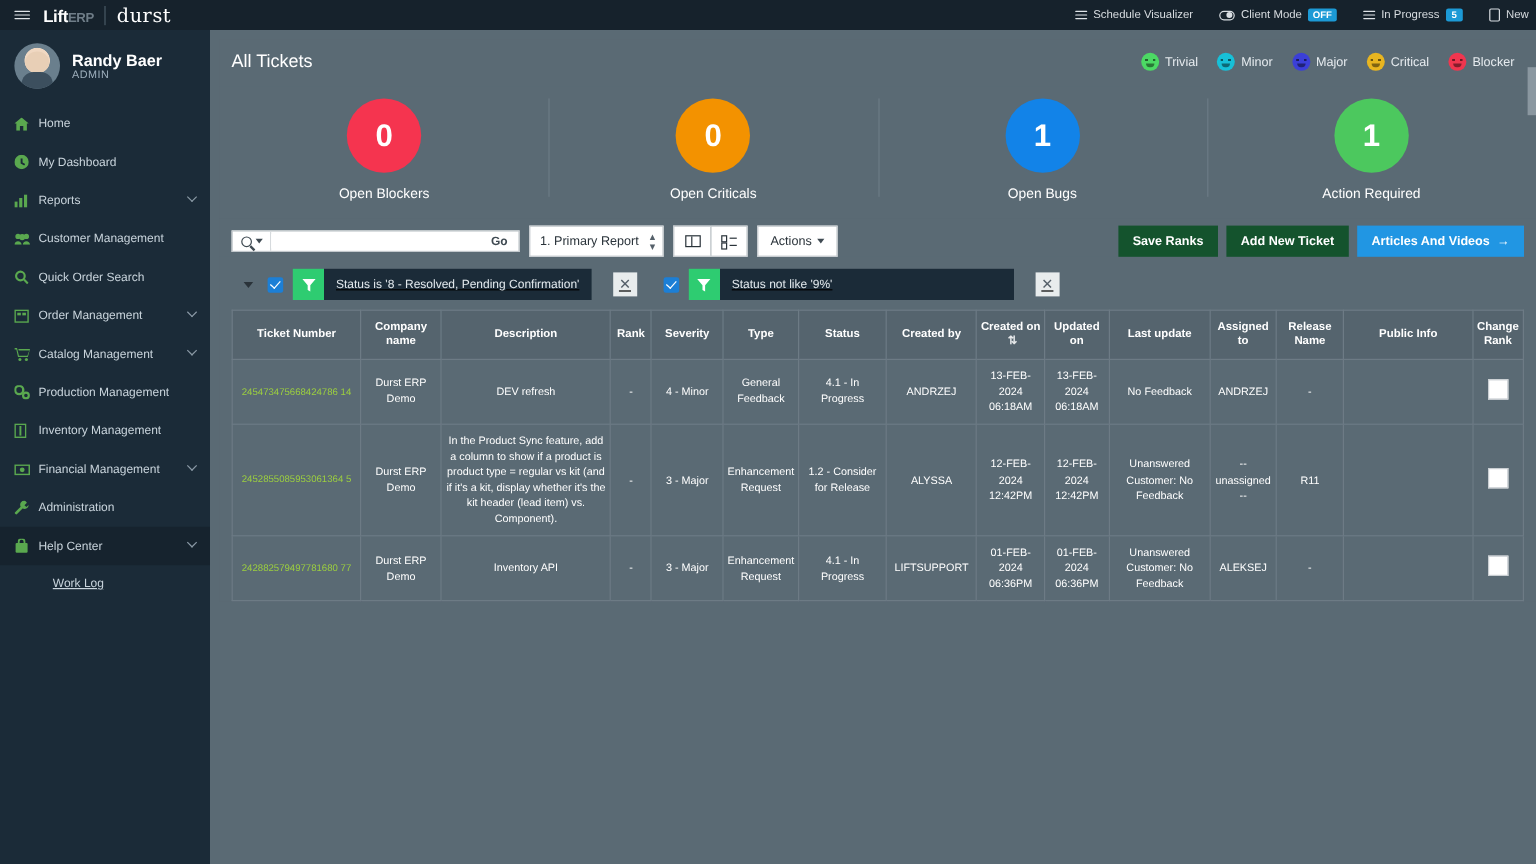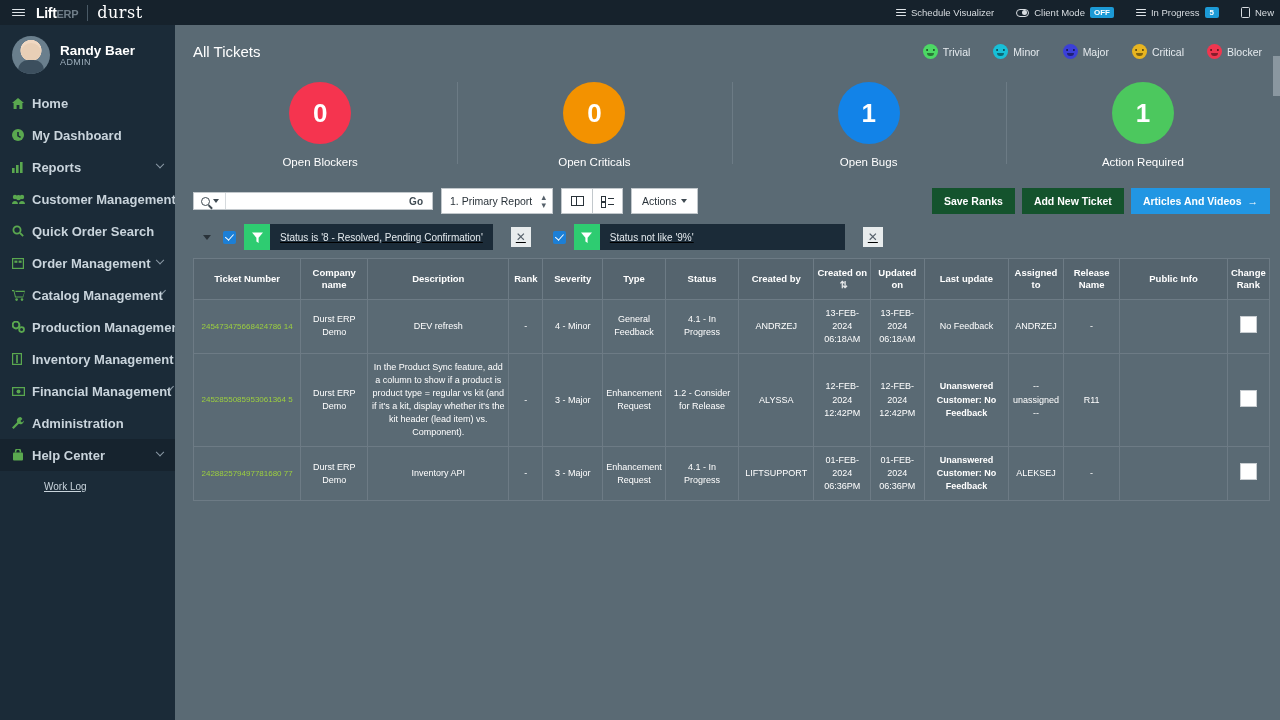--- a/index.html
+++ b/index.html
@@ -59,40 +59,40 @@
   }
   .avatar::after {
     content:""; position:absolute; left:6px; top:24px; width:26px; height:16px;
     border-radius:10px 10px 0 0; background:#3c4f5e;
   }
   .profile-name { font-size: 13.5px; color: #fff; font-weight: bold; line-height: 1.15; }
   .profile-role { font-size: 9px; color: #9fb0bd; letter-spacing: 0.4px; margin-top: -2px; }
 
   .nav-item {
     display: flex; align-items: center; height: 32px; padding: 0 12px;
-    font-size: 13px; color: #c9d4dc; position: relative; font-weight: bold;
+    font-size: 10px; color: #c9d4dc; position: relative;
   }
   .nav-item.active { background: #16232e; }
   .nav-ico { width: 20px; flex: none; color: #5aa84f; font-size: 11px; display:flex; align-items:center; }
   .nav-ico svg { display: block; }
   .nav-label { white-space: nowrap; }
   .nav-caret {
     margin-left: auto; width: 6px; height: 6px;
     border-right: 1.3px solid #8b9aa6; border-bottom: 1.3px solid #8b9aa6;
     transform: rotate(45deg) translate(-2px,-2px);
   }
   .nav-sub { padding-left: 44px; height: 30px; display: flex; align-items: center; font-size: 10px; color: #c9d4dc; text-decoration: underline; }
 
   
   .main { position: absolute; top: 25px; left: 175px; width: 1105px; height: 695px; background: #5a6a74; padding: 8px 12px 0 8px; }
   .panel { width: 1097px; background: #5a6a74; }
 
   .panel-head { display: flex; align-items: center; padding: 10px 8px 12px 10px; }
   .panel-title { font-size: 15px; color: #fff; }
-  .legend { margin-left: auto; display: flex; align-items: center; gap: 23px; padding-right: 10px; }
+  .legend { margin-left: auto; display: flex; align-items: center; gap: 16px; padding-right: 10px; }
   .legend-item { display: flex; align-items: center; gap: 5px; font-size: 10.5px; color: #e6ebef; }
   .face { width: 15px; height: 15px; border-radius: 50%; position: relative; flex: none; }
   .face::before {
     content: ""; position: absolute; left: 3px; top: 4.5px; width: 9px; height: 2px;
     border-radius: 1px;
     background:
       radial-gradient(circle at 1.2px 1px, rgba(0,0,0,.55) 0 1.2px, transparent 1.3px),
       radial-gradient(circle at 7.8px 1px, rgba(0,0,0,.55) 0 1.2px, transparent 1.3px);
   }
   .face::after {
@@ -188,21 +188,21 @@
   table { width: 1077px; border-collapse: collapse; table-layout: fixed; }
   th {
     background: #55646e; color: #fff; font-size: 9.5px; font-weight: bold;
     padding: 8px 3px; border: 1px solid #6d7b85; text-align: center; line-height: 1.25;
   }
   td {
     background: #5a6a74; color: #fff; font-size: 9px; padding: 7px 3px;
     border: 1px solid #6d7b85; text-align: center; vertical-align: middle; line-height: 1.45;
   }
   td.tnum { color: #9ccf3f; font-size: 8px; word-break: break-all; }
-  td.bold { font-weight: bold; }
+  td.bold { font-weight: normal; }
   .sort-ico { display: inline-block; margin-left: 3px; opacity: .85; }
   .rankbox { width: 17px; height: 17px; background: #fff; border: 1px solid #c9ced2; display: inline-block; }
   .scrollbar { position: absolute; right: 0; top: 31px; width: 7px; height: 40px; background: #8a97a0; }
 </style>
 </head>
 <body>
 
 <div class="topbar">
   <div class="hamburger">
     <div>

